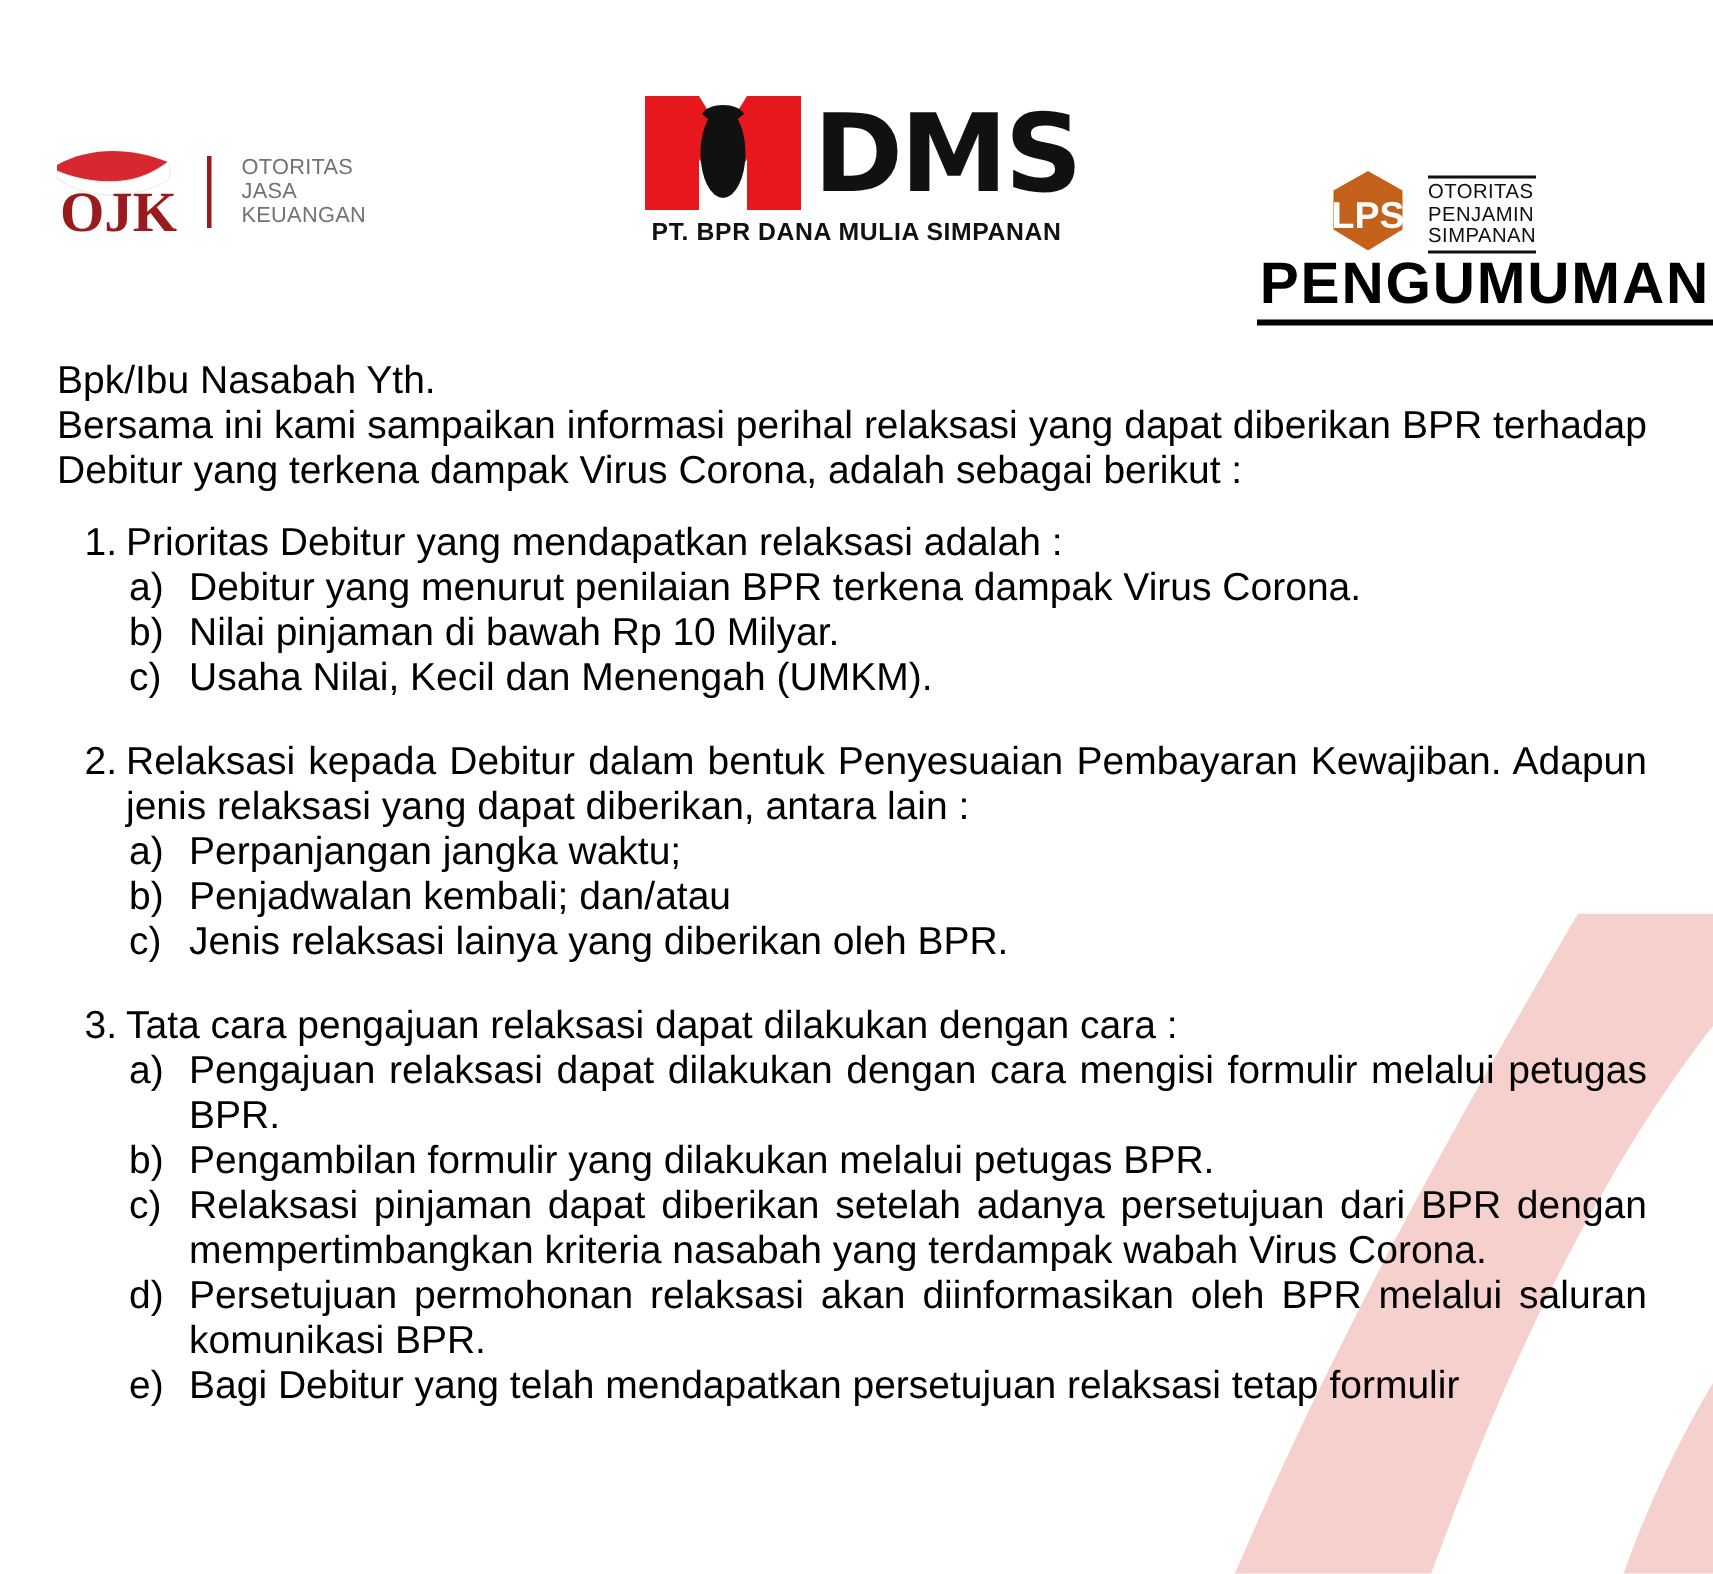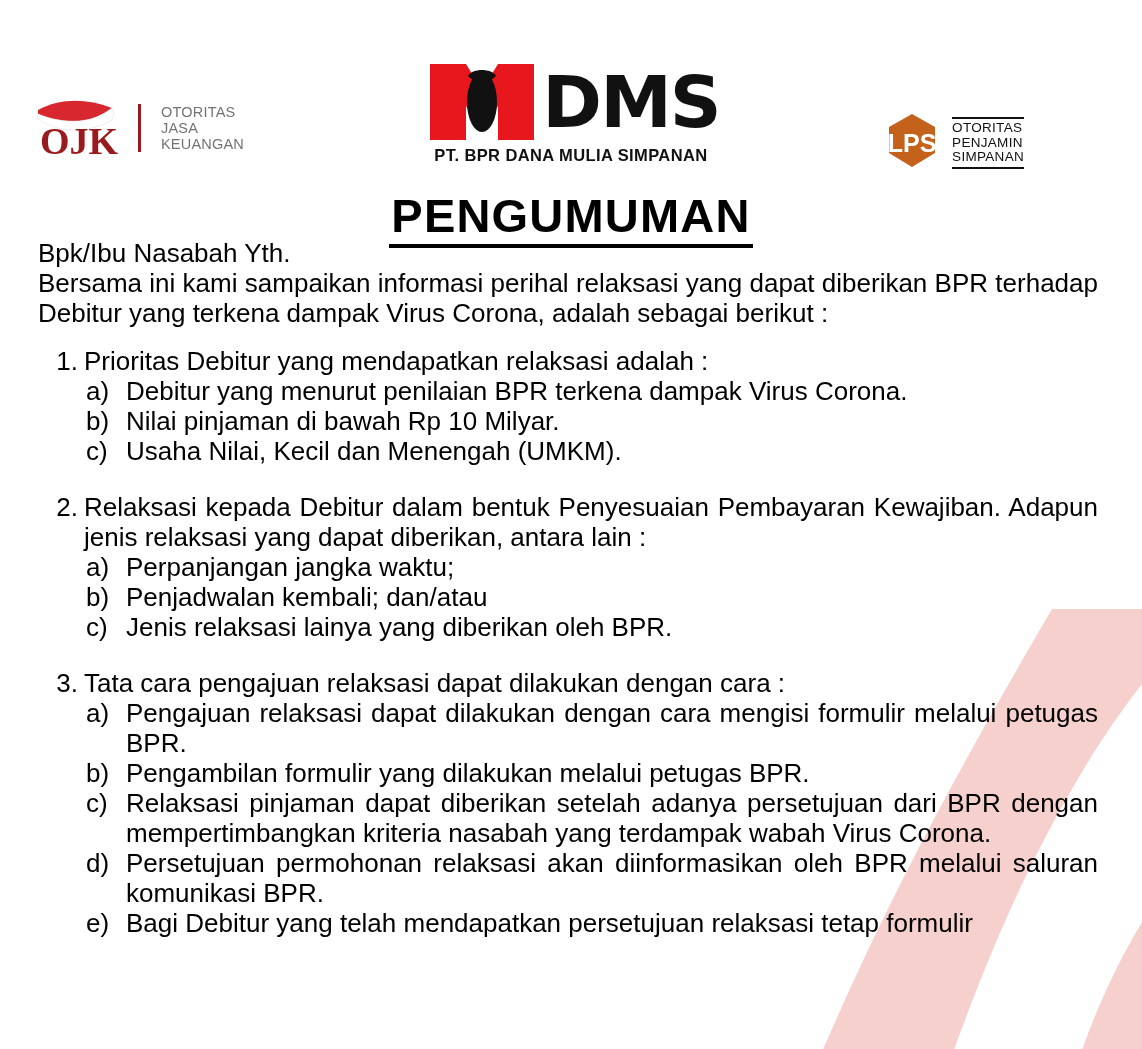--- a/index.html
+++ b/index.html
@@ -112,26 +112,25 @@
     border-top: 2px solid #111;
     border-bottom: 2px solid #111;
     padding: 2px 0;
   }
 
   .doc-title {
     position: absolute;
     left: 0;
     right: 0;
     top: 168px;
-    text-align: center;
+    text-align: right;
     font-family: "Liberation Sans", sans-serif;
     font-weight: 700;
-    font-size: 47px;
+    font-size: 39px;
     letter-spacing: 1.2px;
-    margin-top: 20px;
   }
   .doc-title span {
     border-bottom: 4px solid #000;
     padding: 0 2px 2px 2px;
   }
 
   
   .body-wrap {
     padding: 0 44px 0 38px;
     font-size: 26px;

